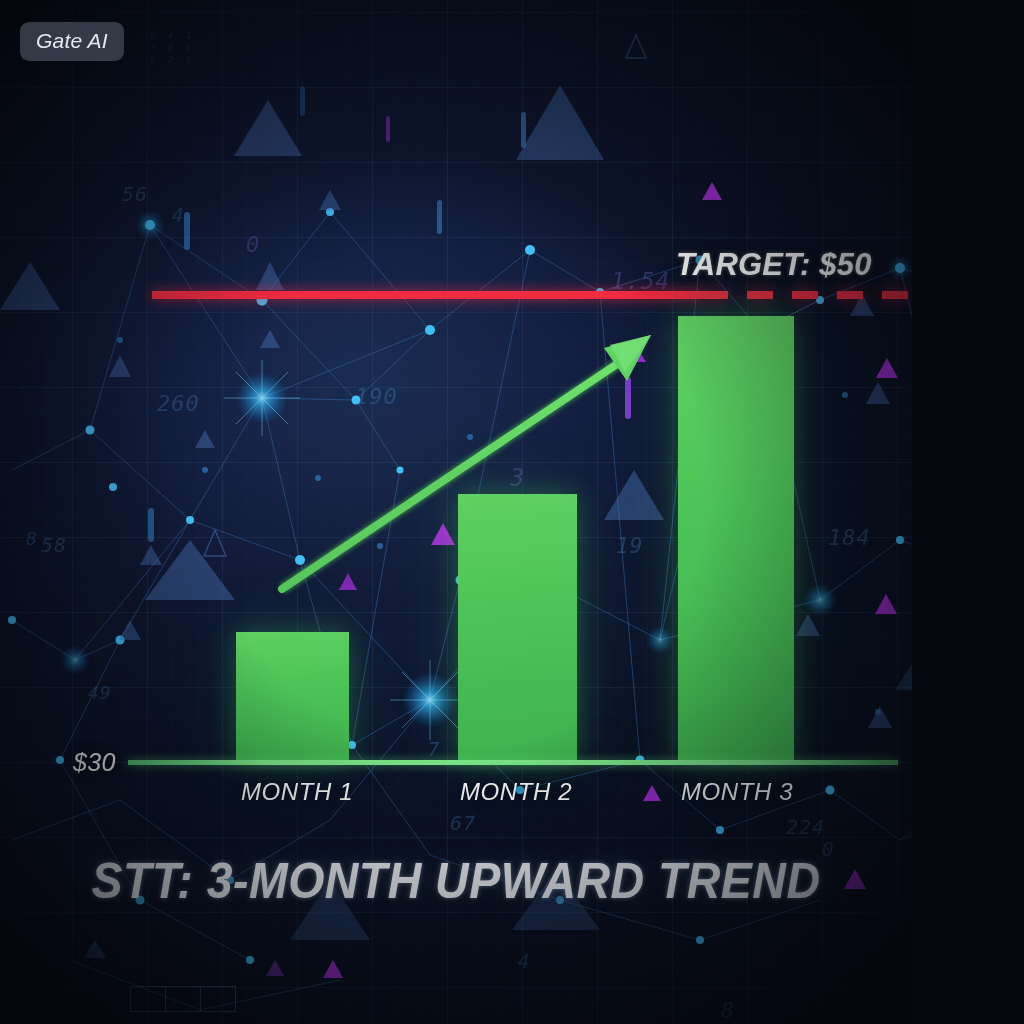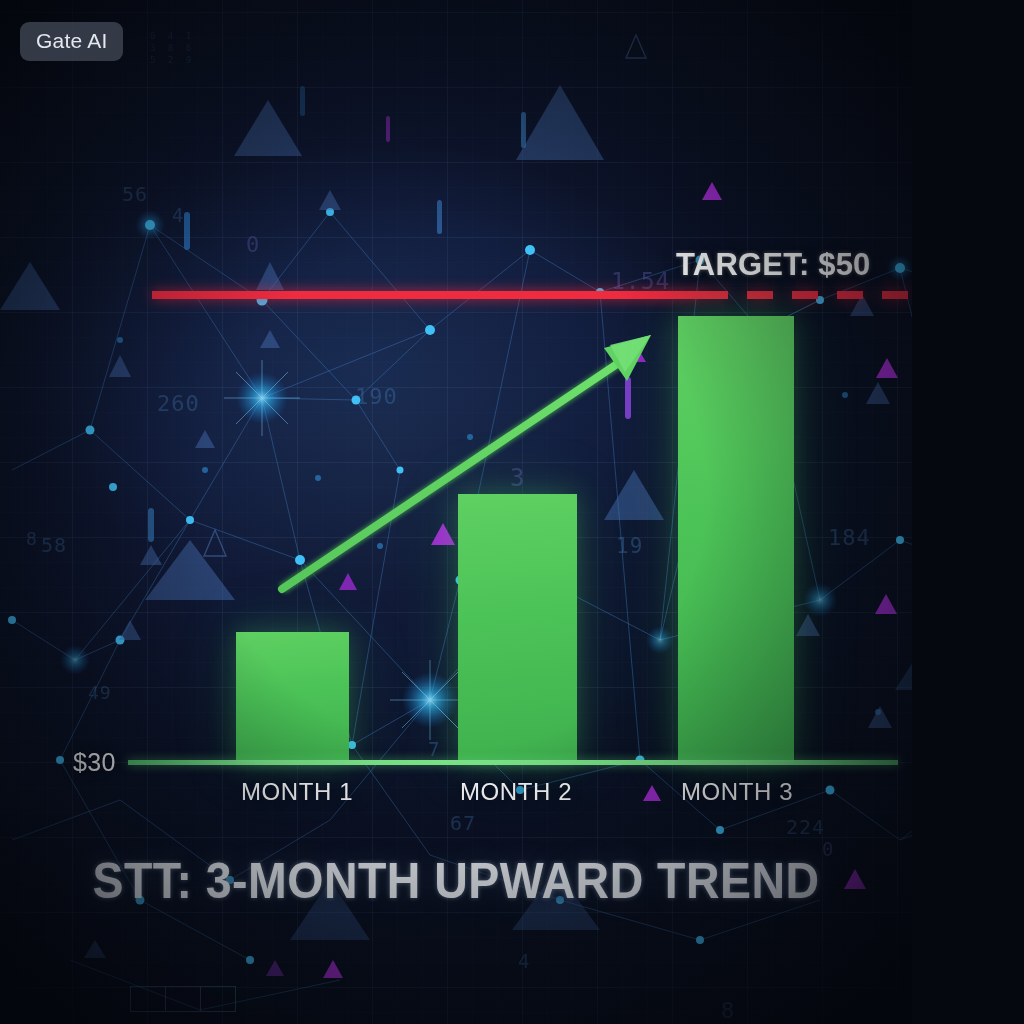--- a/index.html
+++ b/index.html
@@ -7,20 +7,21 @@
   body{
     width:1024px; height:1024px; overflow:hidden;
     font-family:"Liberation Sans", sans-serif;
     -webkit-font-smoothing:antialiased;
   }
   #stage{
     position:relative; width:912px; height:1024px;
     background:
       radial-gradient(ellipse 70% 60% at 42% 42%, #15203b 0%, #101936 35%, #0b1226 62%, #080d1a 100%);
     overflow:hidden;
+    font-style:italic;
   }
 
   
   .layer{ position:absolute; inset:0; pointer-events:none; }
 
   .grid{
     background-image:
       linear-gradient(to right, rgba(120,165,220,0.075) 1px, transparent 1px),
       linear-gradient(to bottom, rgba(120,165,220,0.075) 1px, transparent 1px);
     background-size:75px 75px;

